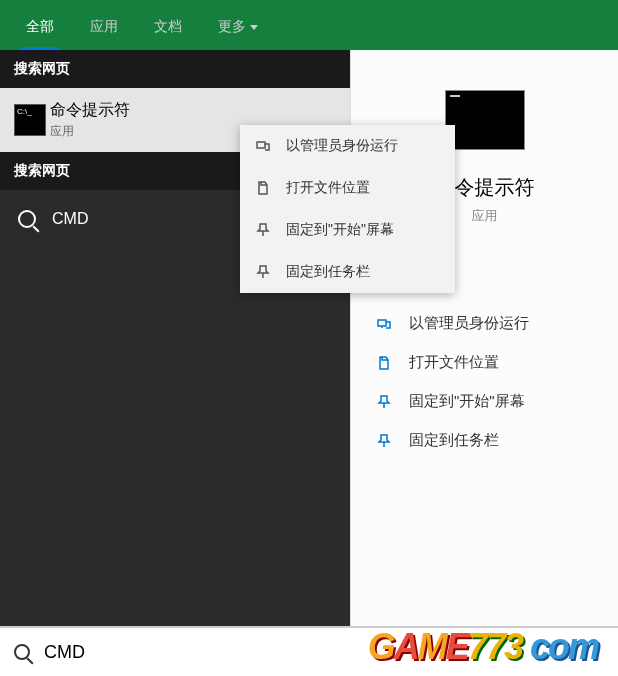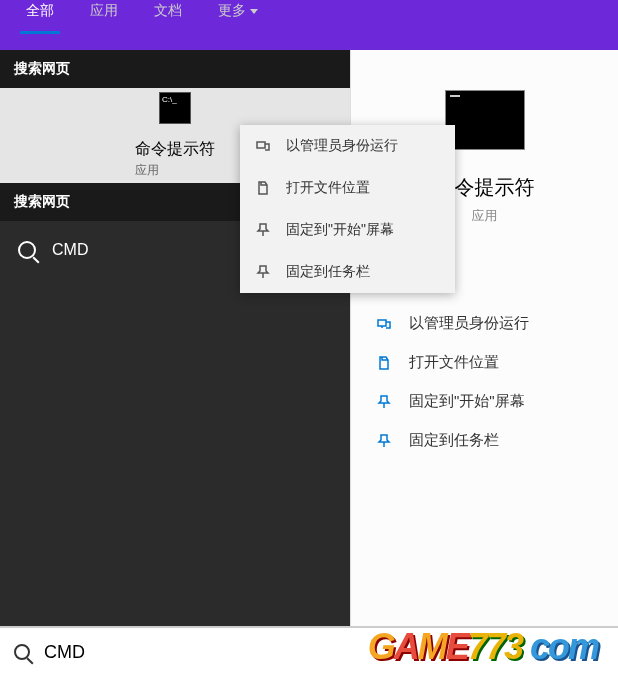--- a/index.html
+++ b/index.html
@@ -1,30 +1,30 @@
 <!DOCTYPE html>
 <html><head>
   <meta charset="utf-8">
   <style>
     * { margin: 0; padding: 0; box-sizing: border-box; font-family: "Microsoft YaHei", "Segoe UI", sans-serif; }
     body { width: 618px; height: 676px; background: #1a1a1a; position: relative; overflow: hidden; }
     
-    .tabs { display: flex; background: #6d28d9; padding: 16px 8px; height: 50px; align-items: flex-end; }
+    .tabs { display: flex; background: #15803d; padding: 4px 8px; height: 50px; align-items: flex-start; }
     .tab { color: #ccc; padding: 14px 18px; font-size: 14px; cursor: pointer; position: relative; }
     .tab.active { color: #fff; }
     .tab.active::after { content: ''; position: absolute; bottom: 0; left: 12px; right: 12px; height: 3px; background: #0078d4; }
     .tab-more { display: flex; align-items: center; gap: 4px; }
     .chevron-down { width: 0; height: 0; border-left: 4px solid transparent; border-right: 4px solid transparent; border-top: 5px solid #ccc; }
     
     .content { display: flex; height: 576px; }
     .left-panel { width: 350px; background: #2b2b2b; display: flex; flex-direction: column; }
     
     .section-header { background: #1a1a1a; color: #fff; padding: 10px 14px; font-size: 14px; font-weight: bold; }
     
-    .result-item { display: flex; align-items: center; padding: 4px 14px; gap: 15px; background: #e5e5e5; flex-direction: column; }
+    .result-item { display: flex; align-items: center; padding: 12px 14px; gap: 4px; background: #e5e5e5; }
     .result-icon { width: 32px; height: 32px; background: #000; border: 1px solid #555; display: flex; align-items: flex-start; padding: 2px; }
     .result-icon span { color: #fff; font-size: 8px; }
     .result-text { display: flex; flex-direction: column; gap: 2px; }
     .result-title { color: #000; font-size: 16px; }
     .result-subtitle { color: #666; font-size: 12px; }
     
     .search-icon-small { width: 18px; height: 18px; border: 2px solid #fff; border-radius: 50%; position: relative; margin: 6px 8px 6px 4px; }
     .search-icon-small::after { content: ''; position: absolute; width: 8px; height: 2px; background: #fff; bottom: -4px; right: -6px; transform: rotate(45deg); }
     
     .web-result { display: flex; align-items: center; padding: 14px 14px; gap: 8px; color: #fff; }

